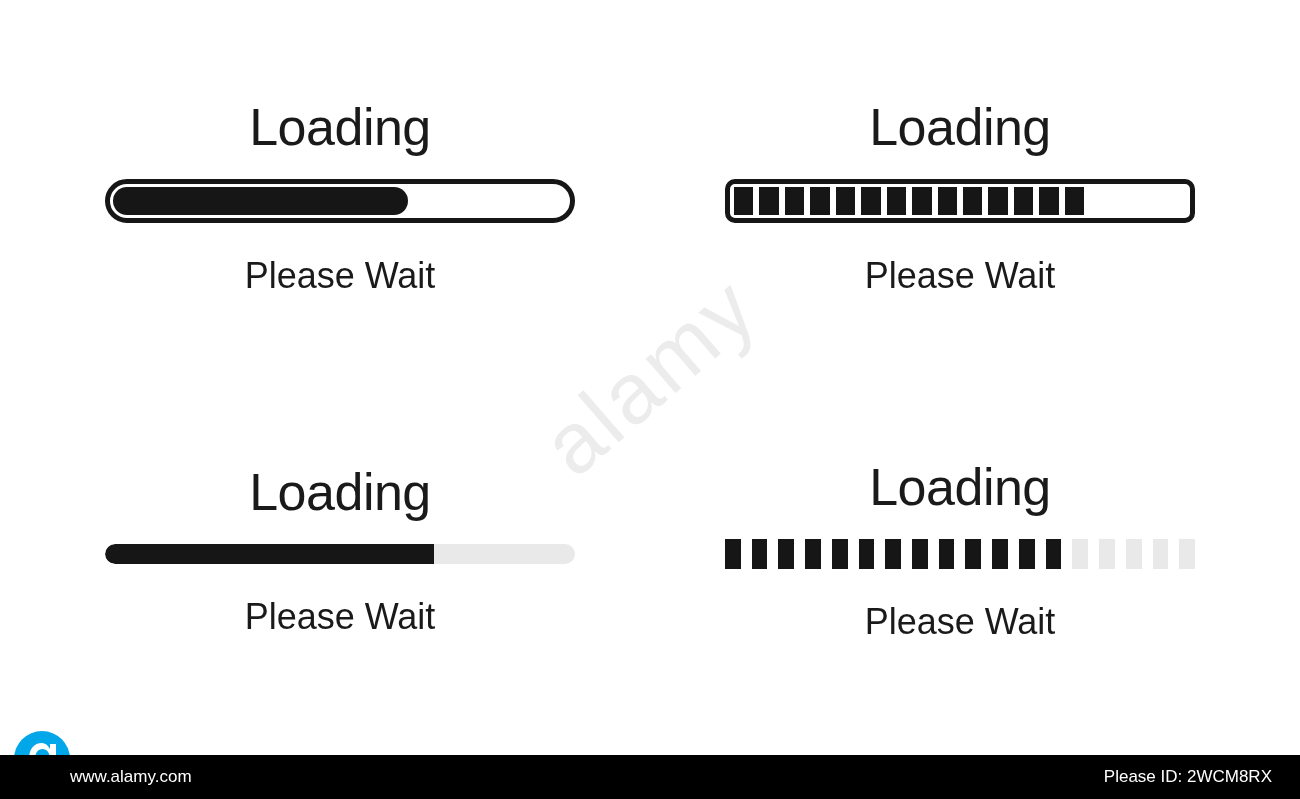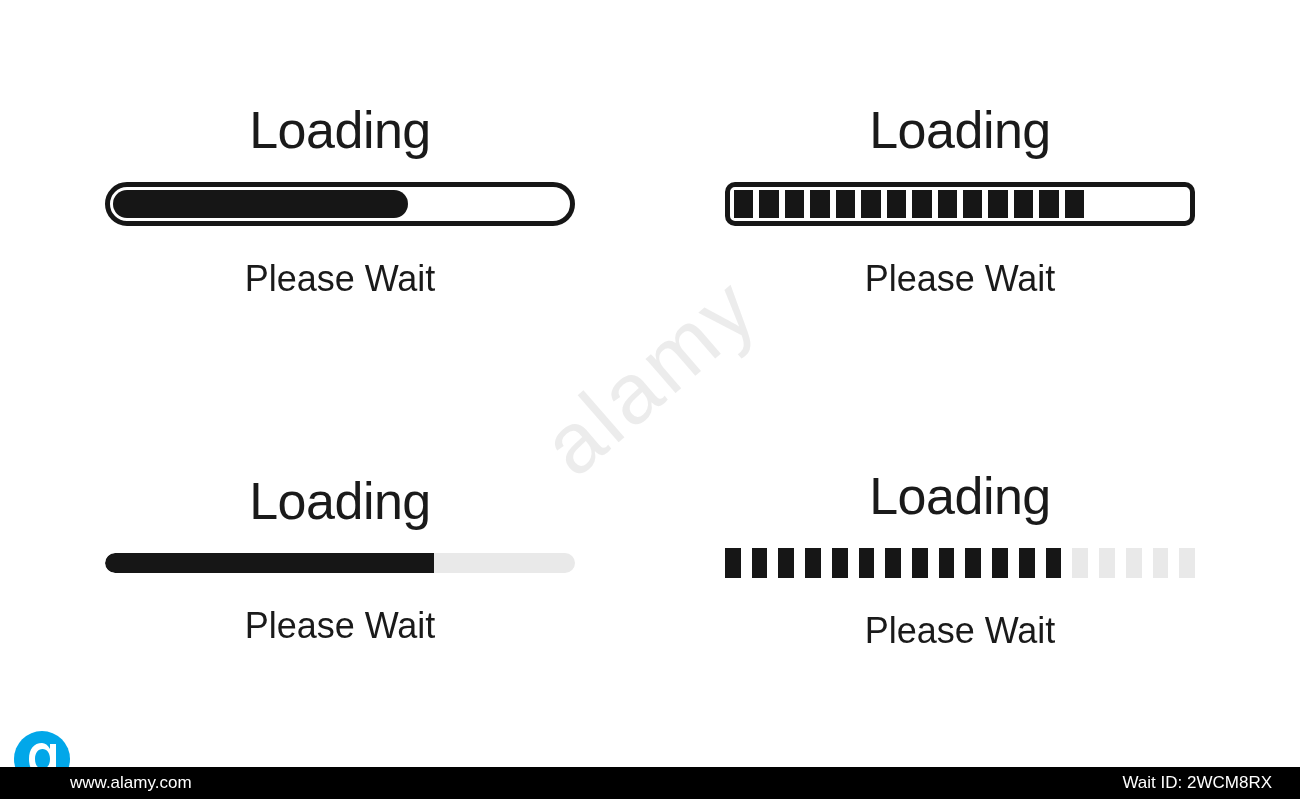--- a/index.html
+++ b/index.html
@@ -105,21 +105,21 @@
       flex: 1;
       height: 100%;
       background: #161616;
     }
     .bar-seg .seg.off {
       background: #e9e9e9;
     }
 
     
     .footer {
-      height: 32px;
+      height: 44px;
       background: #000000;
       display: flex;
       align-items: center;
       justify-content: space-between;
       padding: 0 28px 0 70px;
       position: relative;
     }
     .footer-link {
       color: #ffffff;
       font-size: 17px;
@@ -232,14 +232,14 @@
 
 <div class="watermark">alamy</div>
 
 <svg class="logo-mark" viewBox="0 0 60 60">
   <circle cx="30" cy="30" r="28" fill="#02a7e9"></circle>
   <path d="M30 14 C22 14 17 20 17 30 C17 40 22 46 29 46 C33 46 36 44 38 40 L38 45 L44 45 L44 15 L38 15 L38 20 C36 16 33 14 30 14 Z M30.5 20 C35 20 38 24 38 30 C38 36 35 40 30.5 40 C26 40 23 36 23 30 C23 24 26 20 30.5 20 Z" fill="#ffffff"></path>
 </svg>
 
 <div class="footer">
   <span class="footer-link">www.alamy.com</span>
-  <span class="footer-id">Wait ID: 2WCM8RX</span>
+  <span class="footer-id">Please ID: 2WCM8RX</span>
 </div>
 
 </body></html>

